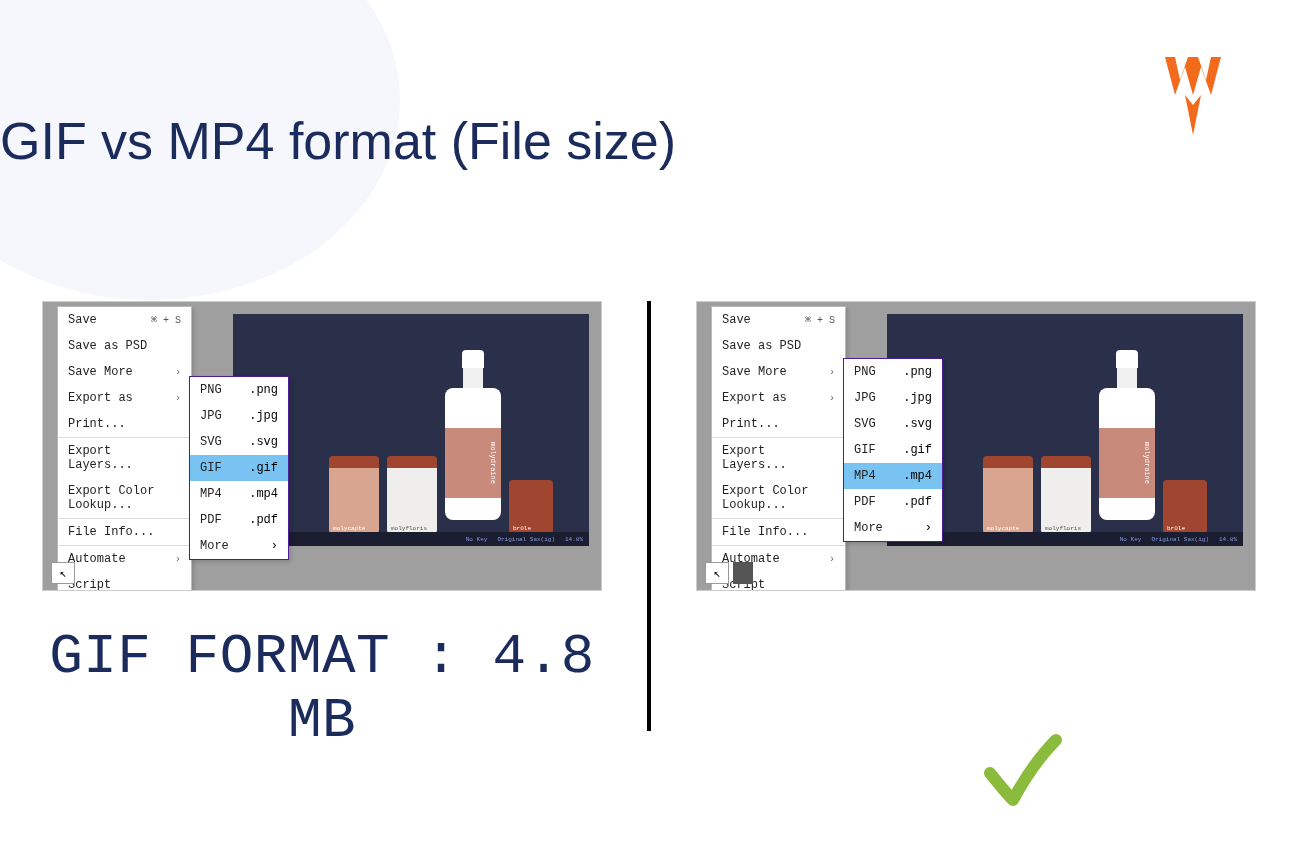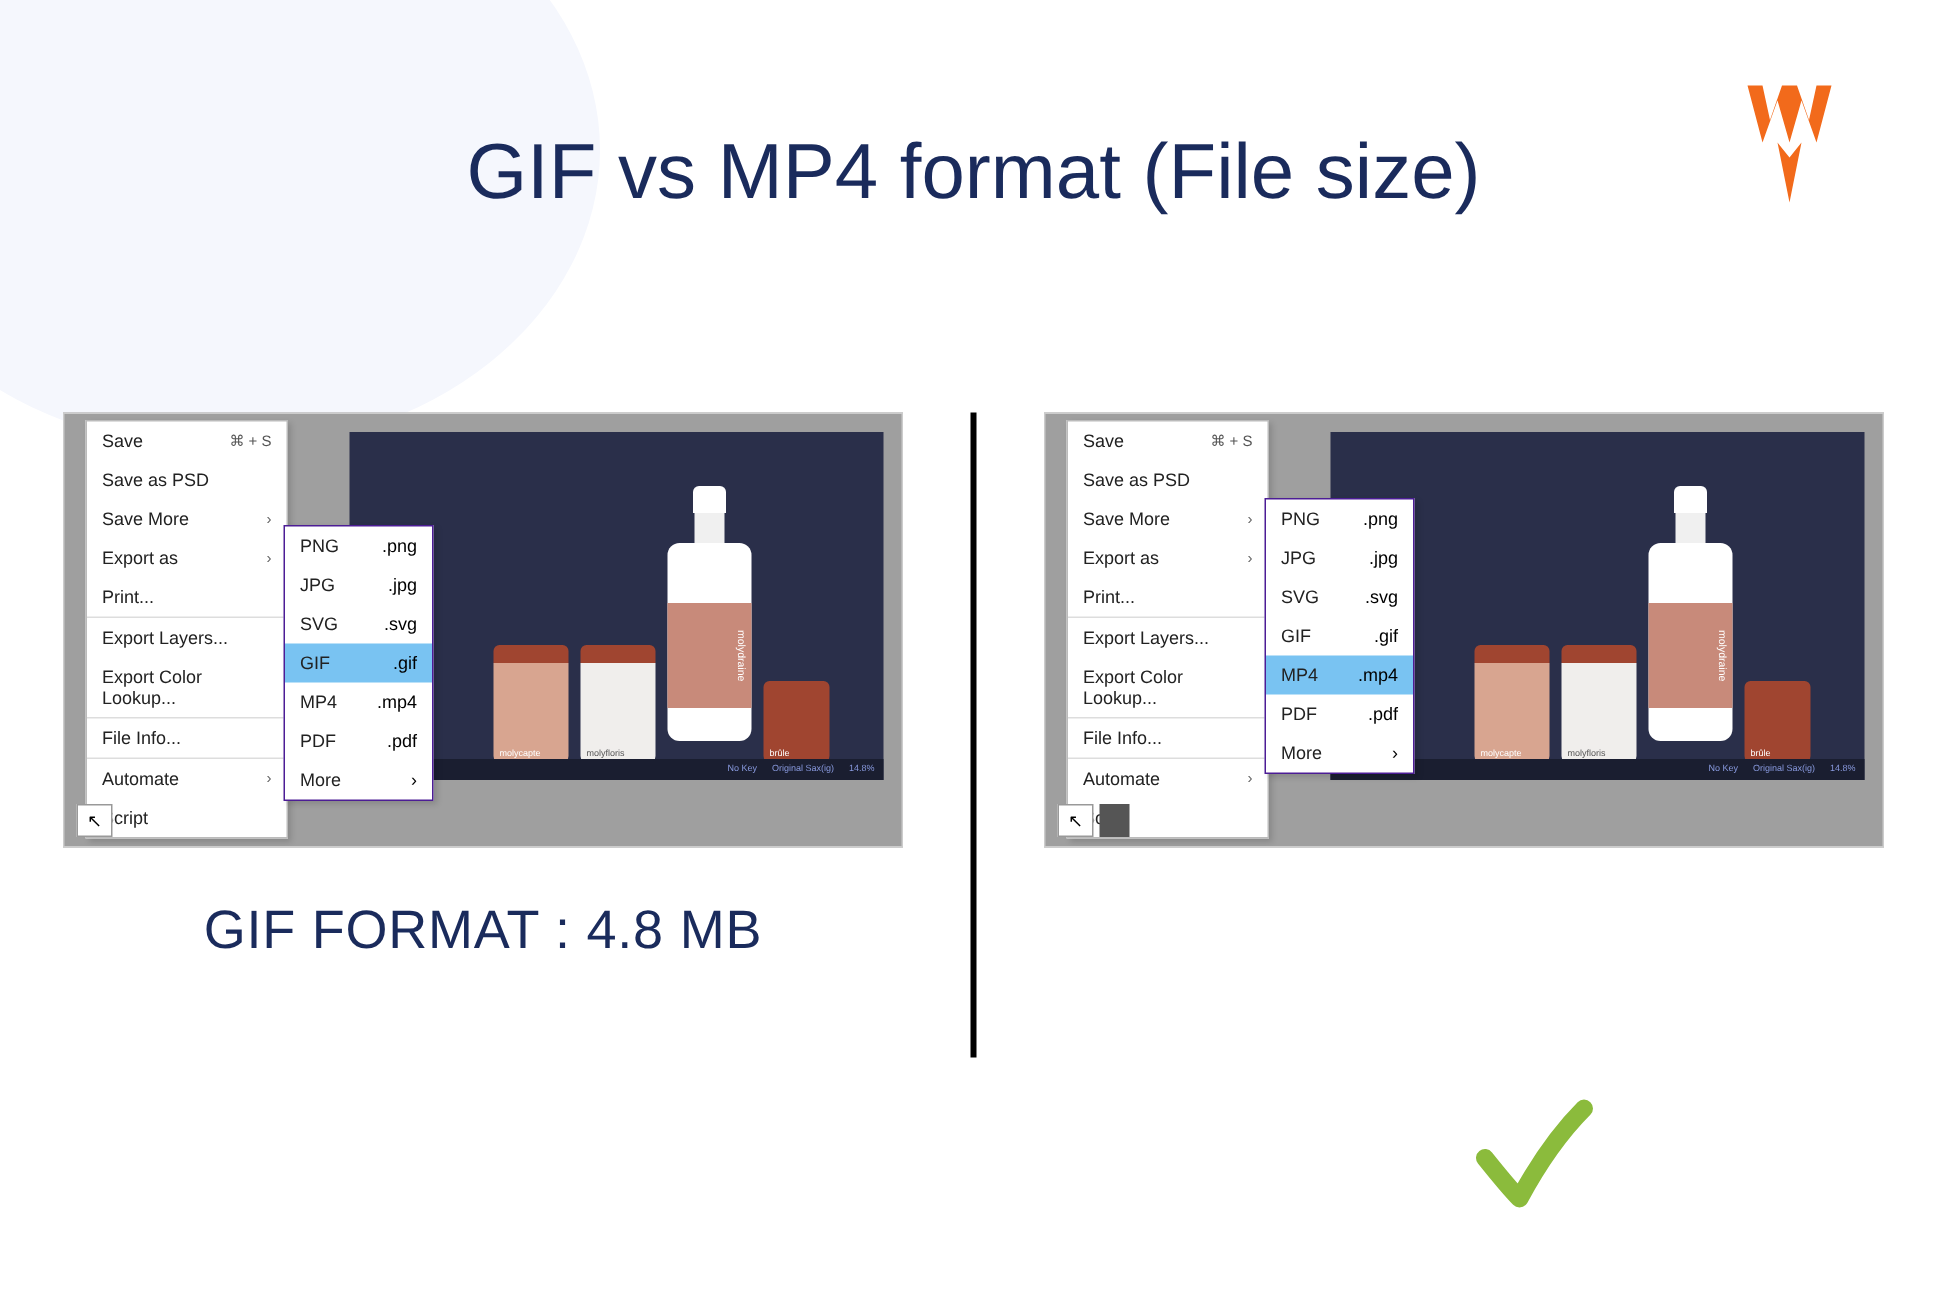--- a/index.html
+++ b/index.html
@@ -21,34 +21,35 @@
   border-radius: 50%;
   z-index: 0;
 }
 .logo {
   position: absolute;
   top: 55px;
   right: 75px;
   z-index: 2;
 }
 .title {
-  text-align: center;
+  text-align: left;
   font-size: 52px;
   font-weight: 500;
   color: #1a2b5c;
-  padding-top: 85px;
+  padding-top: 111px;
   position: relative;
   z-index: 1;
 }
 .panels {
   display: flex;
   justify-content: center;
   gap: 0;
   margin-top: 130px;
   position: relative;
+  font-family: Liberation Mono, monospace;
 }
 .panel {
   width: 560px;
   display: flex;
   flex-direction: column;
   align-items: center;
 }
 .divider-v {
   width: 4px;
   background: #000;
@@ -155,21 +156,21 @@
   left: 36px;
   width: 20px;
   height: 22px;
   background: #555;
   font-size: 8px;
   color: #fff;
 }
 .panel-right .menu { left: 14px; }
 .panel-right .submenu { top: 56px; left: 146px; }
 .caption {
-  font-size: 36px;
+  font-size: 56px;
   font-weight: 500;
   color: #1a2b5c;
   margin-top: 34px;
   text-align: center;
   letter-spacing: 0.5px;
 }
 .checkmark {
   position: absolute;
   bottom: 40px;
   right: 230px;

